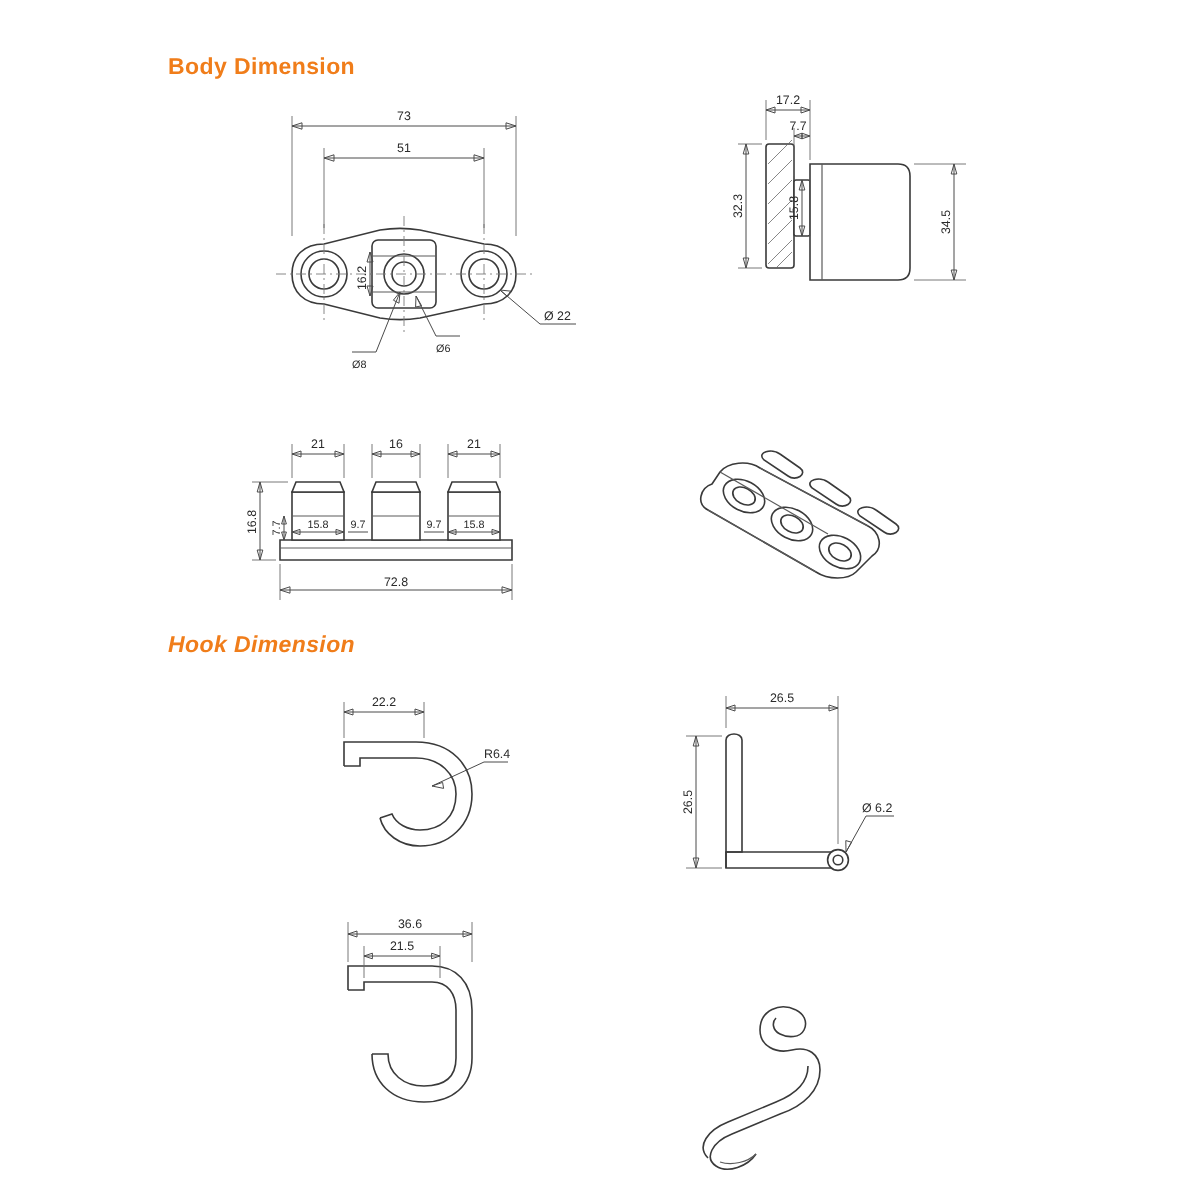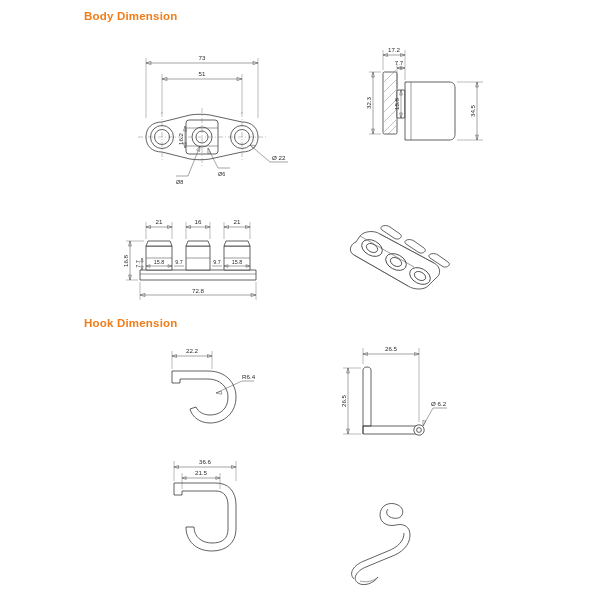--- a/index.html
+++ b/index.html
@@ -19,22 +19,22 @@
     width: 600px;
     height: 600px;
   }
   .section-title {
     position: absolute;
     font-size: 11.5px;
     font-weight: bold;
     color: #f07d1a;
     letter-spacing: 0.2px;
   }
-  #title-body { left: 84px; top: 10px; }
-  #title-hook { left: 84px; top: 317px; }
+  #title-body { left: 84px; top: 28px; }
+  #title-hook { left: 84px; top: 317px; font-style: italic; }
 
   .fig {
     position: absolute;
   }
   .fig svg {
     display: block;
     overflow: visible;
   }
 
   

